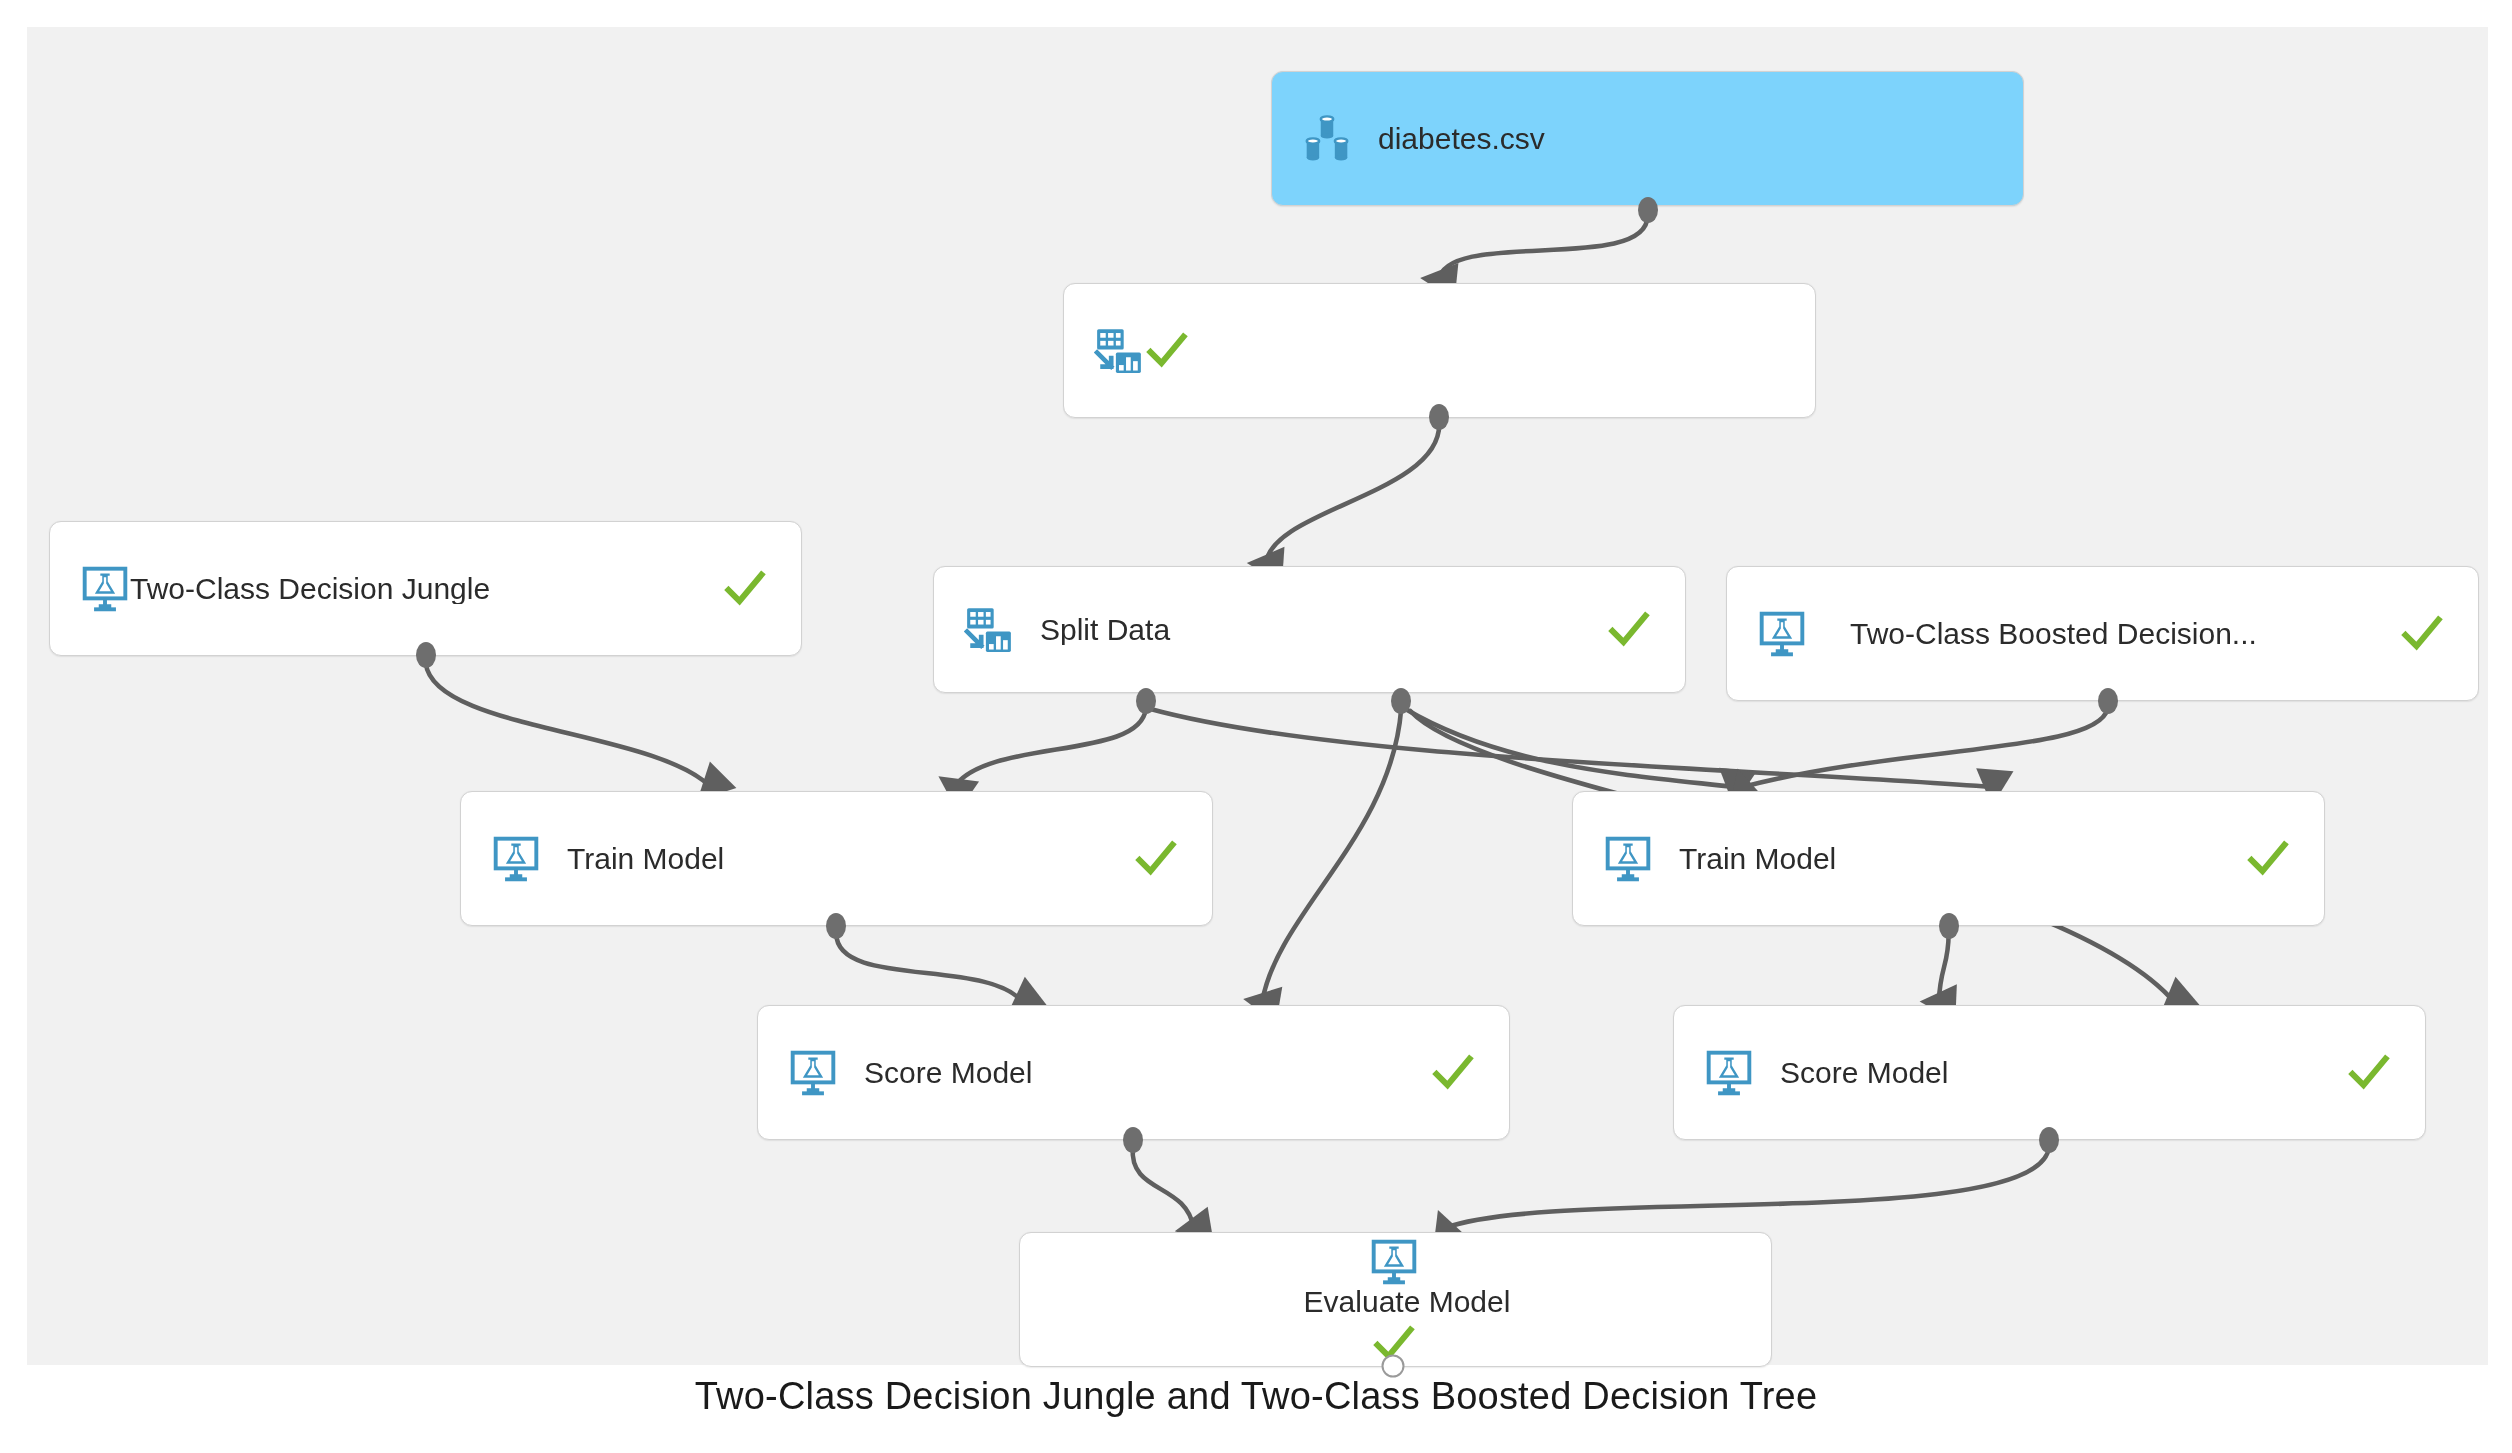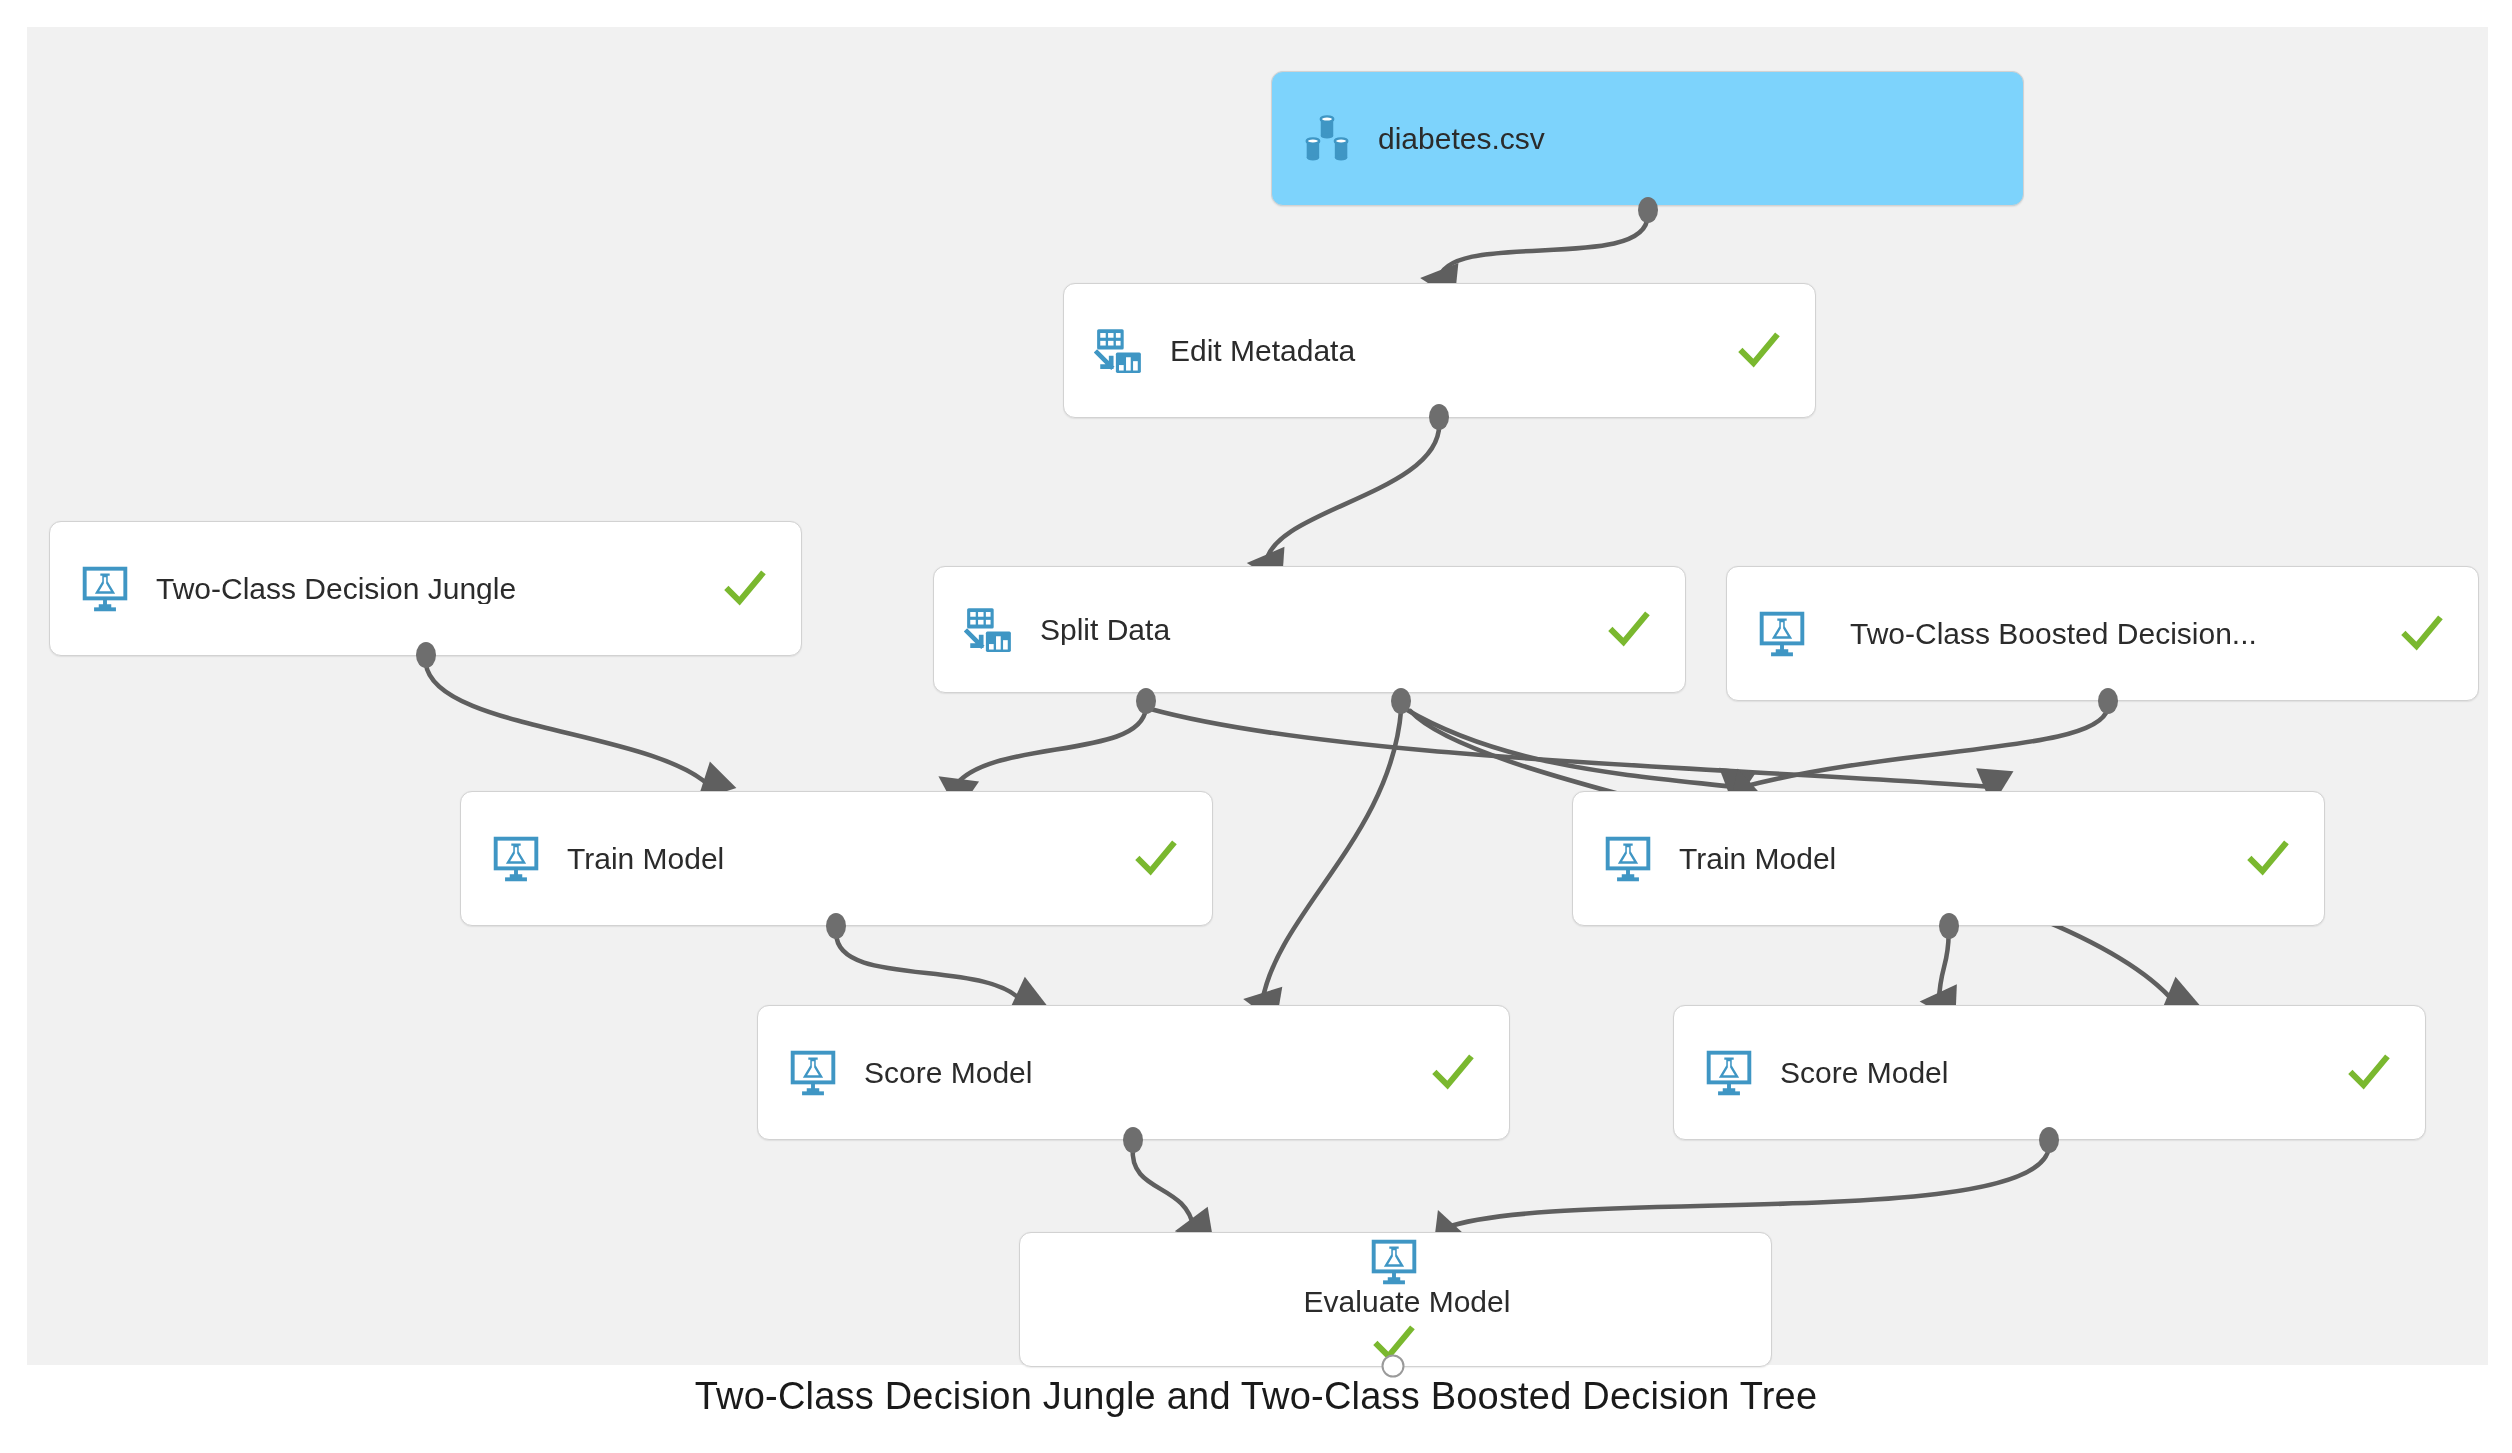--- a/index.html
+++ b/index.html
@@ -87,21 +87,20 @@
               <path d="M4 34 L22 52 M22 52 L22 41 M22 52 L11 52" stroke="#3f96c4" stroke-width="6" fill="none" stroke-linecap="square"></path>
               <rect x="28" y="34" width="32" height="26" rx="2"></rect>
               <g fill="#ffffff">
                 <rect x="32" y="50" width="6" height="7"></rect>
                 <rect x="41" y="40" width="6" height="17"></rect>
                 <rect x="50" y="45" width="6" height="12"></rect>
               </g>
             </g>
           </svg>
         </span>
-        <span class="label" style="margin-left: 26px; color: rgb(43, 43, 43);">Edit Metadata</span>
         <span class="check" style="width: 46px;">
           <svg width="44" height="44" viewBox="0 0 40 40" aria-hidden="true">
             <path d="M5 21 L15 31 L35 7" fill="none" stroke="#7ab82f" stroke-width="5.5" stroke-linecap="square" stroke-linejoin="miter"></path>
           </svg>
         </span>
       </div>
       <div class="node" style="left: 49px; top: 521px; width: 753px; height: 135px; padding: 0px 33px 0px 30px; border-color: rgb(210, 210, 210); background: rgb(255, 255, 255);">
         <span class="icon">
           <svg width="50" height="50" viewBox="0 0 64 64" aria-hidden="true">
             <g fill="none" stroke="#3f96c4" stroke-width="5">
@@ -109,21 +108,21 @@
               <path d="M32 44 L32 54"></path>
               <path d="M18 58 L46 58"></path>
               <path d="M24 54 L40 54"></path>
             </g>
             <g fill="#3f96c4">
               <path d="M26 12 h12 v3 h-2.5 v7.5 L45 38 H19 l9.5-15.5 V15 H26 z"></path>
             </g>
             <path d="M30.5 17 h3 v8 l6 10 h-15 l6-10 z" fill="#ffffff"></path>
           </svg>
         </span>
-        <span class="label" style="margin-left: 26px; color: rgb(43, 43, 43);">Two-Class Decision Jungle</span>
+        <span class="label" style="color: rgb(43, 43, 43);">Two-Class Decision Jungle</span>
         <span class="check" style="width: 46px;">
           <svg width="44" height="44" viewBox="0 0 40 40" aria-hidden="true">
             <path d="M5 21 L15 31 L35 7" fill="none" stroke="#7ab82f" stroke-width="5.5" stroke-linecap="square" stroke-linejoin="miter"></path>
           </svg>
         </span>
       </div>
       <div class="node" style="left: 933px; top: 566px; width: 753px; height: 127px; padding: 0px 33px 0px 30px; border-color: rgb(210, 210, 210); background: rgb(255, 255, 255);">
         <span class="icon">
           <svg width="50" height="50" viewBox="0 0 64 64" aria-hidden="true">
             <g fill="#3f96c4">

